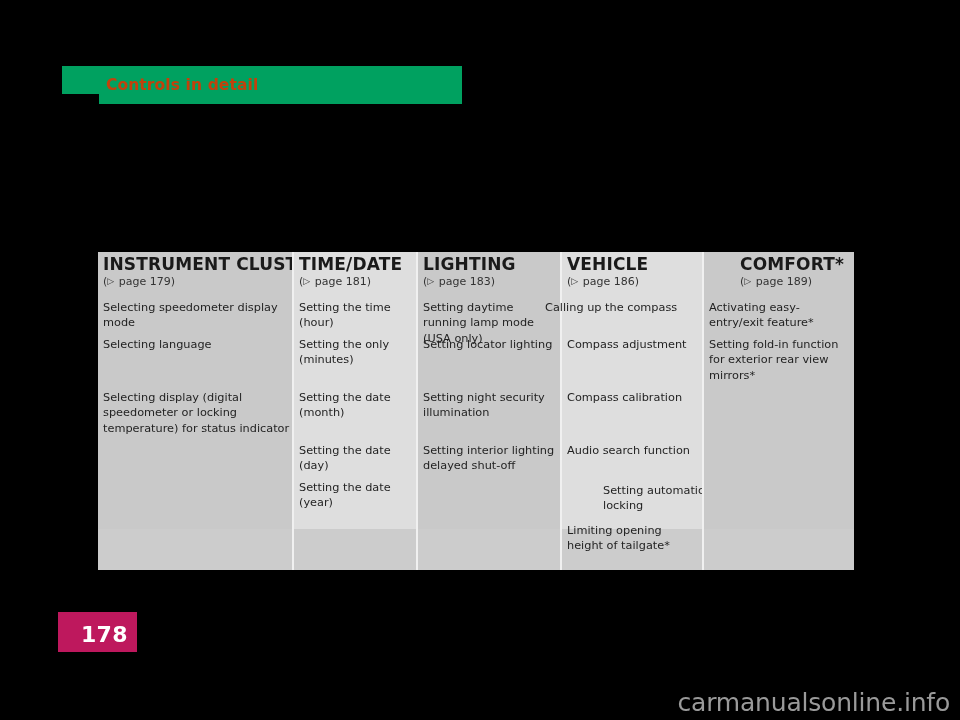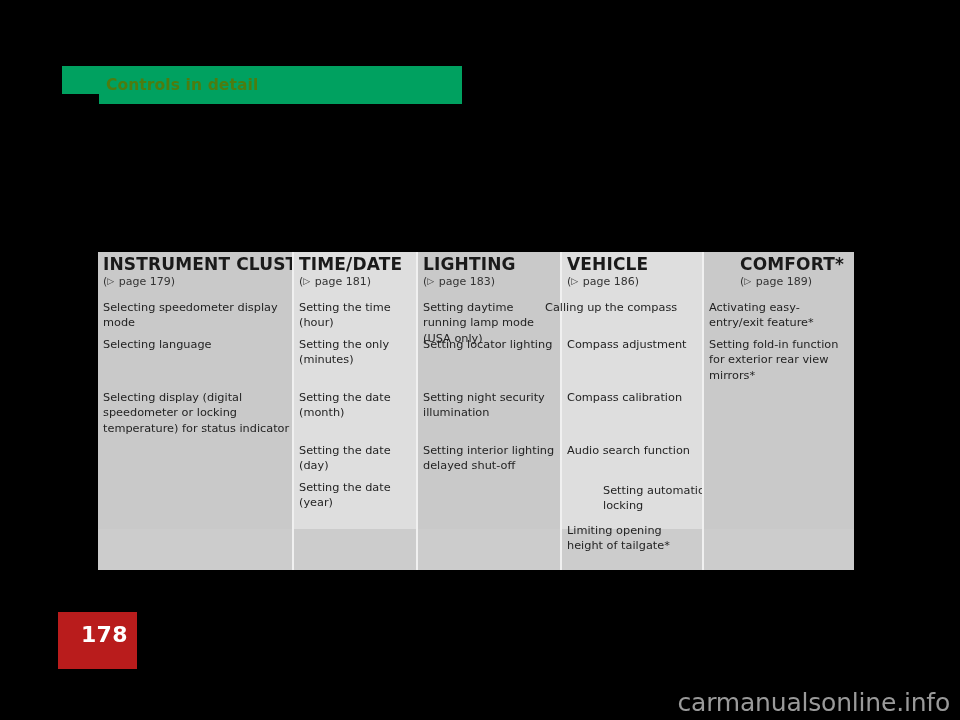--- a/index.html
+++ b/index.html
@@ -47,21 +47,21 @@
     left: 37px;
     top: 0;
     width: 363px;
     height: 38px;
     background: #00a160;
   }
   #chapter-header .chapter-title {
     position: absolute;
     left: 44px;
     top: 9px;
-    color: #4d7c0f;
+    color: #c2410c;
     font-size: 15.5px;
     font-weight: bold;
     letter-spacing: 0.1px;
     line-height: 20px;
     white-space: nowrap;
   }
 
   
   #spec-table {
     position: absolute;
@@ -143,22 +143,22 @@
     font-size: 11.3px;
     line-height: 15.4px;
   }
 
   
   #page-number-badge {
     position: absolute;
     left: 58px;
     top: 612px;
     width: 79px;
-    height: 57px;
-    background: #b91c1c;
+    height: 40px;
+    background: #be185d;
   }
   #page-number-badge .pgnum {
     position: absolute;
     right: 9px;
     top: 10px;
     color: #ffffff;
     font-size: 22px;
     font-weight: bold;
     line-height: 26px;
     letter-spacing: 0.4px;

